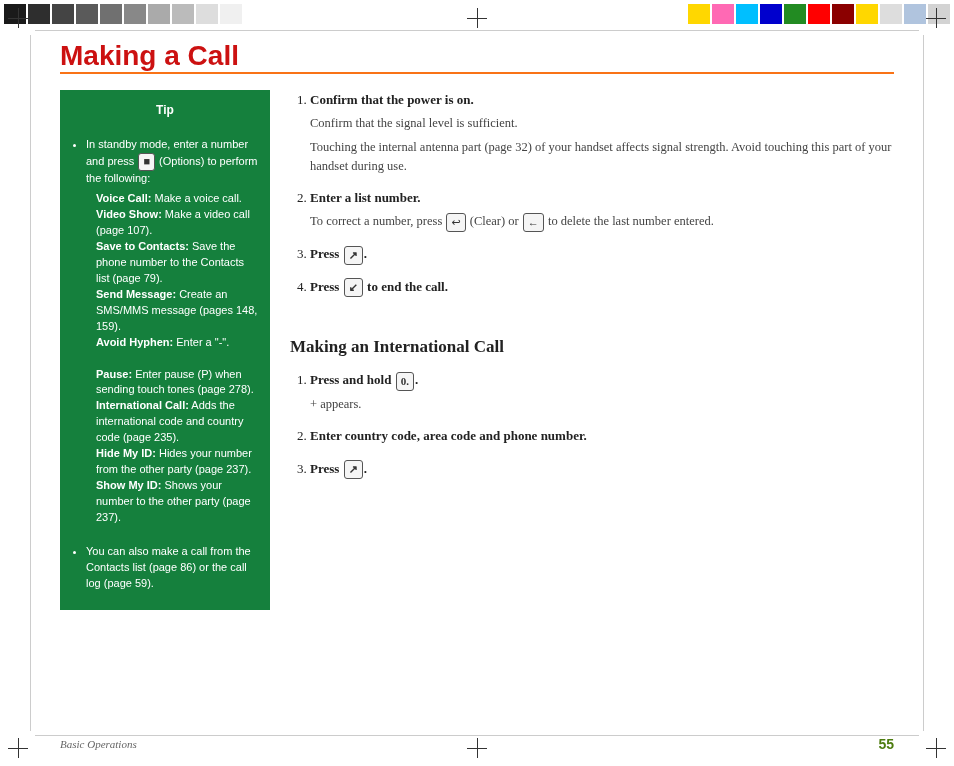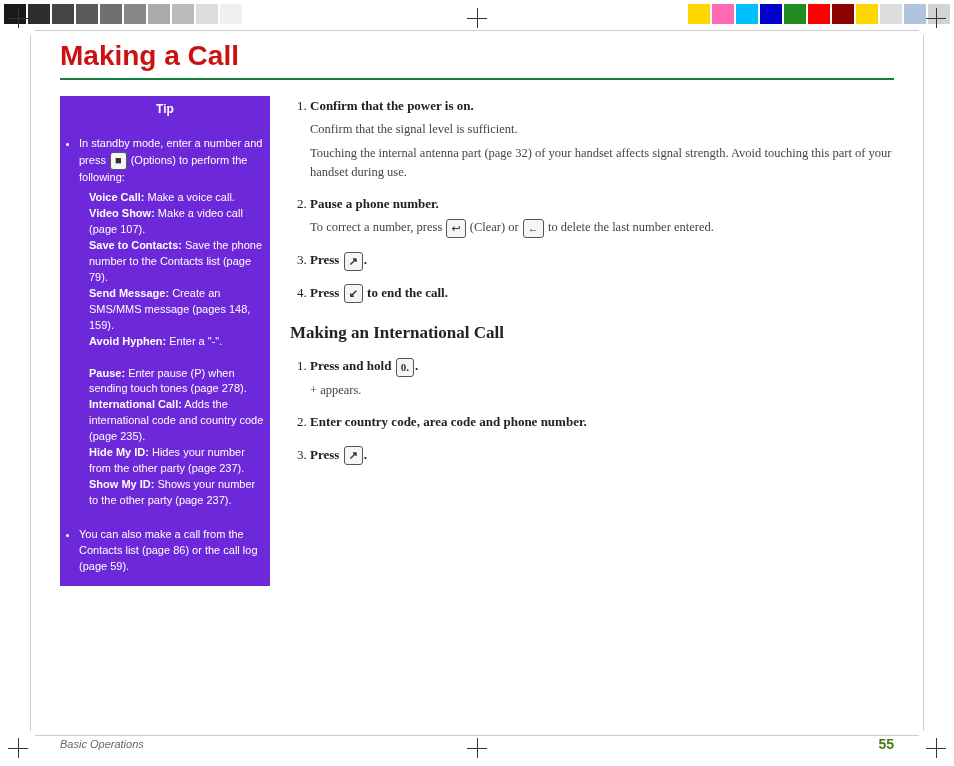--- a/index.html
+++ b/index.html
@@ -79,37 +79,36 @@
       right: 60px;
       bottom: 40px;
     }
 
     
     .page-title {
       font-size: 28px;
       font-weight: bold;
       color: #cc1111;
       margin-bottom: 6px;
-      padding-bottom: 6px;
-      border-bottom: 2px solid #15803d;
+      border-bottom: 2px solid #f97316;
     }
 
     .content-layout {
       display: flex;
       gap: 20px;
       margin-top: 16px;
     }
 
     
     .tip-box {
       width: 210px;
       min-width: 210px;
-      background: #6d28d9;
+      background: #15803d;
       color: #fff;
-      padding: 5px;
+      padding: 12px;
       font-size: 11px;
       line-height: 1.45;
     }
 
     .tip-box .tip-title {
       text-align: center;
       font-weight: bold;
       font-size: 12px;
       margin-bottom: 8px;
       color: #fff;
@@ -149,21 +148,21 @@
     .right-content ol > li > p {
       margin-top: 4px;
       color: #444;
       font-size: 12.5px;
     }
 
     .section-title {
       font-size: 17px;
       font-weight: bold;
       color: #222;
-      margin-top: 17px;
+      margin-top: 37px;
       margin-bottom: 10px;
     }
 
     .key-icon {
       display: inline-block;
       border: 1px solid #555;
       border-radius: 3px;
       padding: 0px 4px;
       font-size: 11px;
       background: #f5f5f5;
@@ -180,20 +179,21 @@
       right: 60px;
       display: flex;
       justify-content: space-between;
       align-items: center;
     }
 
     .footer-left {
       font-size: 11px;
       color: #666;
       font-style: italic;
+      font-family: Liberation Serif, serif;
     }
 
     .footer-right {
       font-size: 14px;
       font-weight: bold;
       color: #4d7c0f;
     }
 
     
     .color-bar-right {
@@ -320,21 +320,21 @@
 
     <div class="right-content">
 
       <ol>
         <li>
           <strong>Confirm that the power is on.</strong>
           <p>Confirm that the signal level is sufficient.</p>
           <p>Touching the internal antenna part (page 32) of your handset affects signal strength. Avoid touching this part of your handset during use.</p>
         </li>
         <li>
-          <strong>Pause a phone number.</strong>
+          <strong>Enter a list number.</strong>
           <p>To correct a number, press <span class="key-icon">↩</span> (Clear) or <span class="key-icon">←</span> to delete the last number entered.</p>
         </li>
         <li>
           <strong>Press <span class="key-icon">↗</span>.</strong>
         </li>
         <li>
           <strong>Press <span class="key-icon">↙</span> to end the call.</strong>
         </li>
       </ol>
 

